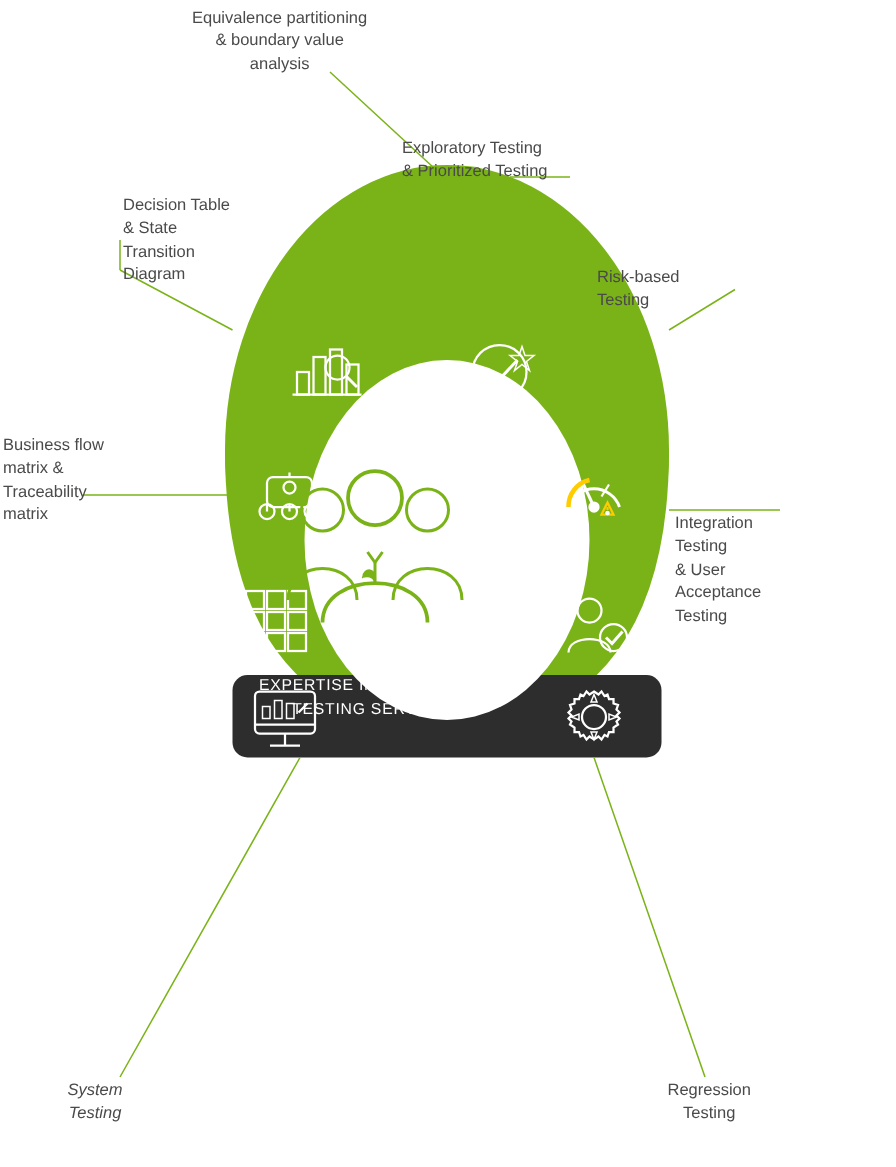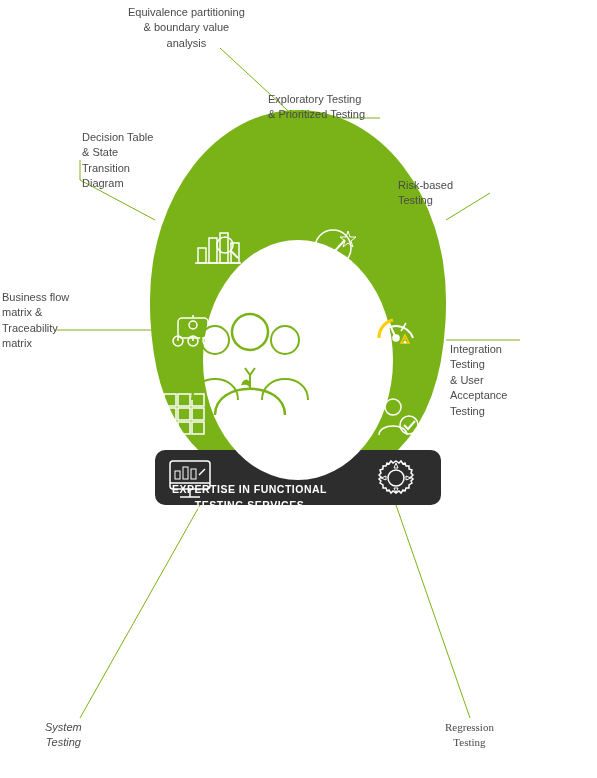--- a/index.html
+++ b/index.html
@@ -227,21 +227,21 @@
   </div>
 
   <div class="label" style="left: 82px; top: 130px; text-align: left;">
     <span>Decision Table<br>&amp; State<br>Transition<br>Diagram</span>
   </div>
 
   <div class="label" style="left: 45px; top: 720px; text-align: center; font-style: italic;">
     <span>System<br>Testing</span>
   </div>
 
-  <div class="label" style="left: 445px; top: 720px; text-align: center; font-family: Liberation Serif, serif;">
+  <div class="label" style="left: 445px; top: 720px; text-align: center;">
     <span>Regression<br>Testing</span>
   </div>
 
-  <div style="position:absolute; left:50%; transform:translateX(-50%); top:450px; width:270px; text-align:center; color:#fff; font-size:10.5px; font-weight:bold; letter-spacing:0.5px; z-index:10; line-height:1.5;margin-top:32px;">
+  <div style="position:absolute; left:50%; transform:translateX(-50%); top:450px; width:270px; text-align:center; color:#fff; font-size:10.5px; font-weight:normal; letter-spacing:0.5px; z-index:10; line-height:1.5;">
     <span>EXPERTISE IN FUNCTIONAL<br>TESTING SERVICES</span>
   </div>
 
 </div>
 
 </body></html>

